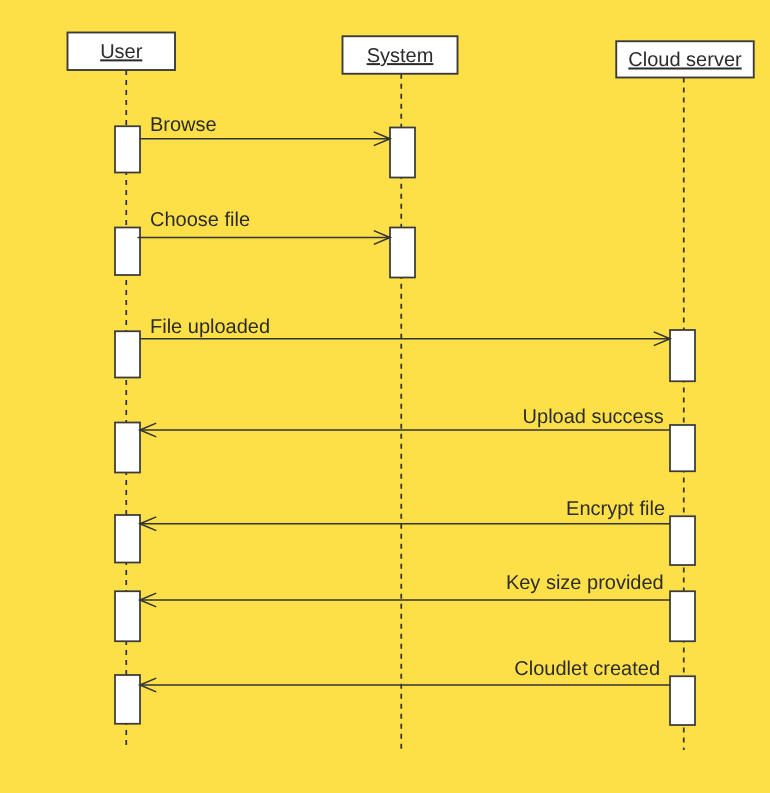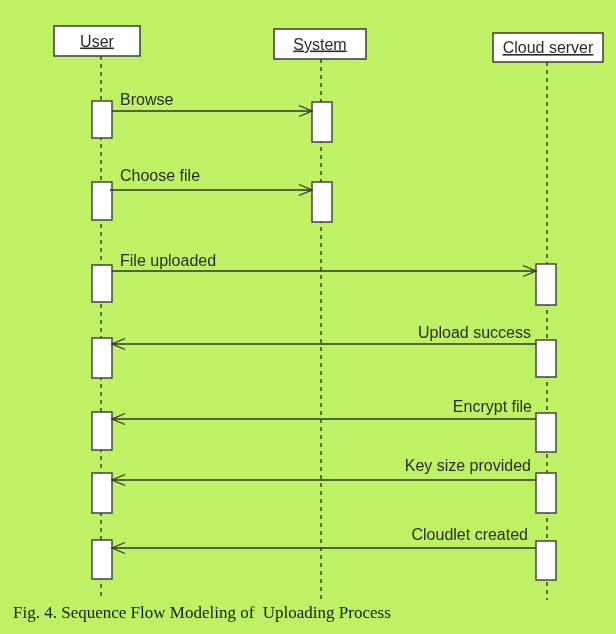--- a/index.html
+++ b/index.html
@@ -5,21 +5,21 @@
   html, body {
     margin: 0;
     padding: 0;
     background: #ffffff;
     font-family: "Liberation Sans", sans-serif;
   }
   .stage {
     position: relative;
     width: 616px;
     height: 634px;
-    background: #bef264;
+    background: #fde047;
     overflow: hidden;
   }
   .diagram-svg {
     position: absolute;
     left: 0;
     top: 0;
   }
   .caption {
     position: absolute;
     left: 13px;
@@ -73,14 +73,13 @@
       <line x1="536" y1="419" x2="112" y2="419" stroke="#333333" stroke-width="1.3"></line>
       <polyline points="125,413.5 112,419 125,424.5" fill="none" stroke="#333333" stroke-width="1.3"></polyline>
       <text x="532" y="412" text-anchor="end" fill="#2b2b2b" font-size="16" font-family="&quot;Liberation Sans&quot;, sans-serif">Encrypt file</text>
       <line x1="536" y1="480" x2="112" y2="480" stroke="#333333" stroke-width="1.3"></line>
       <polyline points="125,474.5 112,480 125,485.5" fill="none" stroke="#333333" stroke-width="1.3"></polyline>
       <text x="531" y="471" text-anchor="end" fill="#2b2b2b" font-size="16" font-family="&quot;Liberation Sans&quot;, sans-serif">Key size provided</text>
       <line x1="536" y1="548" x2="112" y2="548" stroke="#333333" stroke-width="1.3"></line>
       <polyline points="125,542.5 112,548 125,553.5" fill="none" stroke="#333333" stroke-width="1.3"></polyline>
       <text x="528" y="540" text-anchor="end" fill="#2b2b2b" font-size="16" font-family="&quot;Liberation Sans&quot;, sans-serif">Cloudlet created</text>
     </svg>
-  <div class="caption">Fig. 4. Sequence Flow Modeling of  Uploading Process</div>
 </div>
 
 </body></html>

